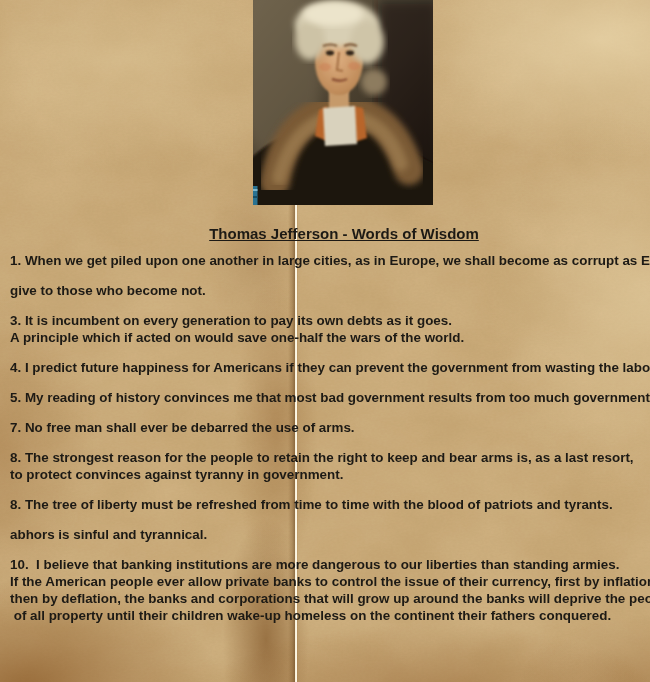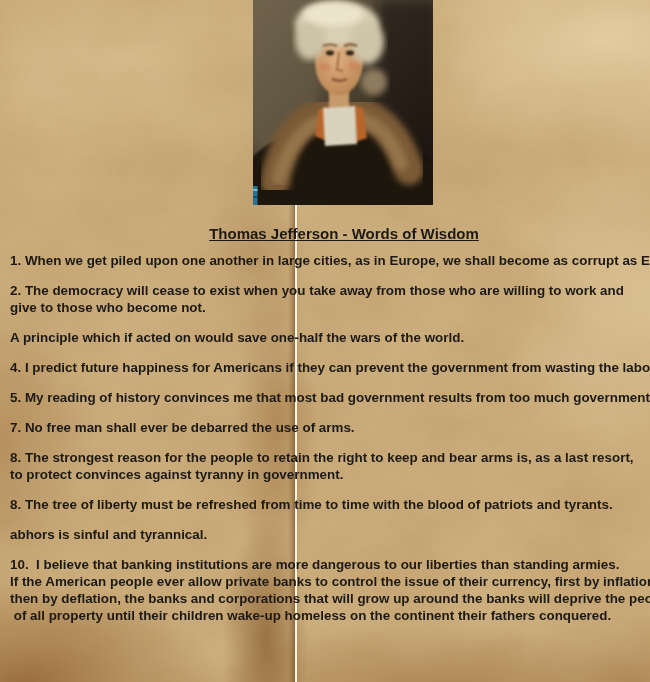--- a/index.html
+++ b/index.html
@@ -152,24 +152,24 @@
     </g>
   </svg>
 
   <h1 class="title">Thomas Jefferson - Words of Wisdom</h1>
 
   <div class="quotes">
     <p class="quote">
       <span class="q-line">1. When we get piled upon one another in large cities, as in Europe, we shall become as corrupt as Europe.</span>
     </p>
     <p class="quote">
-      <span class="q-line">2. The democracy will cease to exist when you take away from those who are willing to work and</span>
       <span class="q-line">give to those who become not.</span>
     </p>
     <p class="quote">
+      <span class="q-line">3. It is incumbent on every generation to pay its own debts as it goes.</span>
       <span class="q-line">A principle which if acted on would save one-half the wars of the world.</span>
     </p>
     <p class="quote">
       <span class="q-line">4. I predict future happiness for Americans if they can prevent the government from wasting the labors</span>
     </p>
     <p class="quote">
       <span class="q-line">5. My reading of history convinces me that most bad government results from too much government.</span>
     </p>
     <p class="quote">
       <span class="q-line">7. No free man shall ever be debarred the use of arms.</span>

